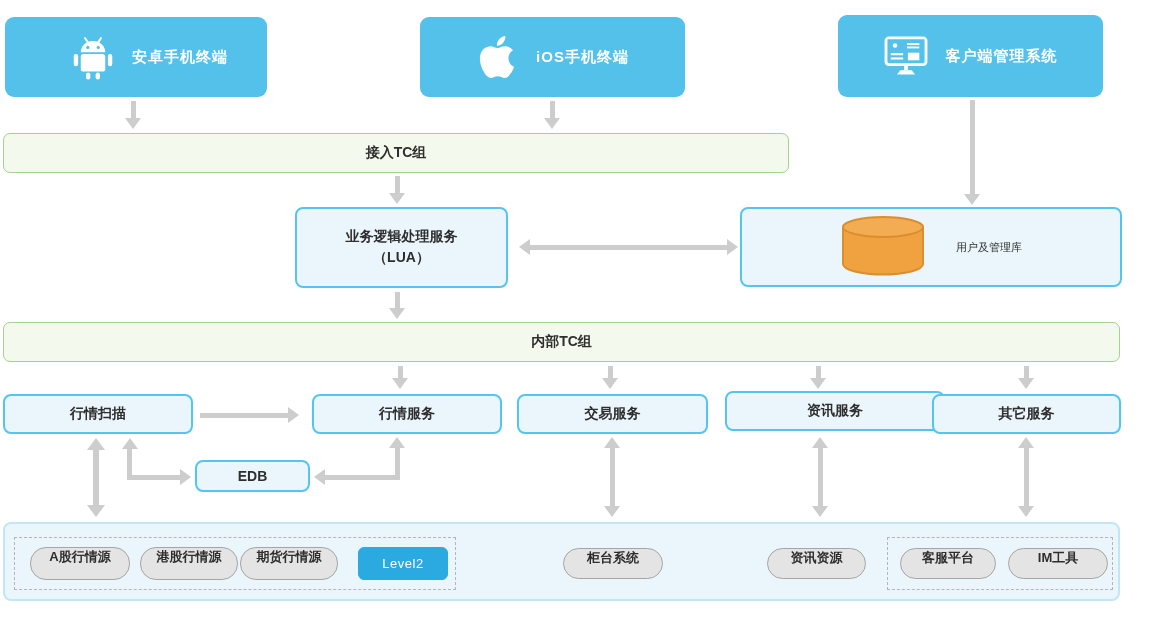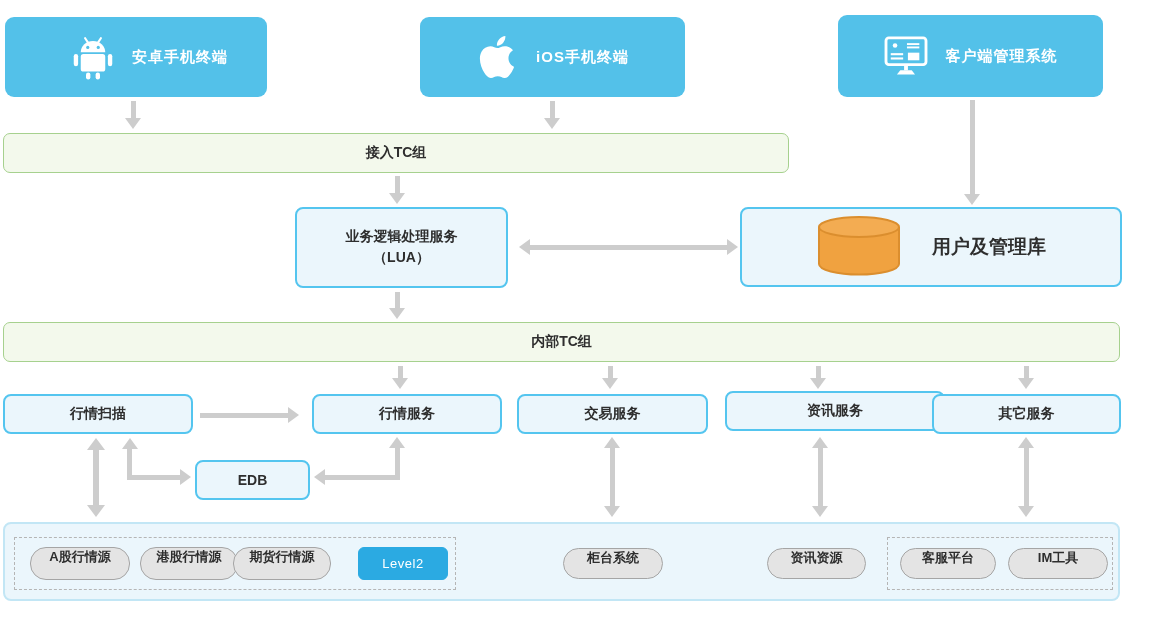--- a/index.html
+++ b/index.html
@@ -52,21 +52,21 @@
   .tri{position:absolute;width:0;height:0;}
   .tri-down{border-left:8px solid transparent;border-right:8px solid transparent;border-top:11px solid var(--arrow);}
   .tri-up{border-left:8px solid transparent;border-right:8px solid transparent;border-bottom:11px solid var(--arrow);}
   .tri-left{border-top:8px solid transparent;border-bottom:8px solid transparent;border-right:11px solid var(--arrow);}
   .tri-right{border-top:8px solid transparent;border-bottom:8px solid transparent;border-left:11px solid var(--arrow);}
   .tri-up-lg{border-left:9px solid transparent;border-right:9px solid transparent;border-bottom:12px solid var(--arrow);}
   .tri-down-lg{border-left:9px solid transparent;border-right:9px solid transparent;border-top:12px solid var(--arrow);}
 
   .lua-line2{font-size:14px;font-weight:bold;margin-top:3px;}
   .dbbox{display:flex;align-items:center;justify-content:center;gap:30px;}
-  .dbbox .dblabel{font-size:19px;font-weight:bold;color:var(--ink);}
+  .dbbox .dblabel{font-size:11px;font-weight:normal;color:var(--ink);}
 </style>
 </head>
 <body>
 
 <div id="stage">
 
   <div class="abs terminal" style="left:5px;top:17px;width:262px;height:80px;padding-left:28px;">
     <span class="ticon">
       <svg width="42" height="47" viewBox="0 0 48 52">
         <line x1="15" y1="4" x2="19" y2="10" stroke="#fff" stroke-width="2.5" stroke-linecap="round"></line>
@@ -142,34 +142,34 @@
   <div class="abs bluebox" style="left:517px;top:394px;width:191px;height:40px;">
     <span>交易服务</span>
   </div>
   <div class="abs bluebox" style="left:725px;top:391px;width:220px;height:40px;">
     <span>资讯服务</span>
   </div>
   <div class="abs bluebox" style="left:932px;top:394px;width:189px;height:40px;">
     <span>其它服务</span>
   </div>
 
-  <div class="abs bluebox" style="left:195px;top:460px;width:115px;height:40px;">
+  <div class="abs bluebox" style="left:195px;top:460px;width:115px;height:32px;">
     <span>EDB</span>
   </div>
 
   <div class="abs container-box" style="left:3px;top:522px;width:1117px;height:79px;"></div>
 
   <div class="abs dashed-group" style="left:14px;top:537px;width:442px;height:53px;"></div>
   <div class="abs graybox" style="left:30px;top:547px;width:100px;height:33px;">
     <span>A股行情源</span>
   </div>
   <div class="abs graybox" style="left:140px;top:547px;width:98px;height:33px;">
     <span>港股行情源</span>
   </div>
-  <div class="abs graybox" style="left:233px;top:547px;width:98px;height:33px;">
+  <div class="abs graybox" style="left:240px;top:547px;width:98px;height:33px;">
     <span>期货行情源</span>
   </div>
   <div class="abs level2box" style="left:358px;top:547px;width:90px;height:33px;">
     <span>Level2</span>
   </div>
 
   <div class="abs graybox" style="left:563px;top:548px;width:100px;height:31px;">
     <span>柜台系统</span>
   </div>
   <div class="abs graybox" style="left:767px;top:548px;width:99px;height:31px;">

